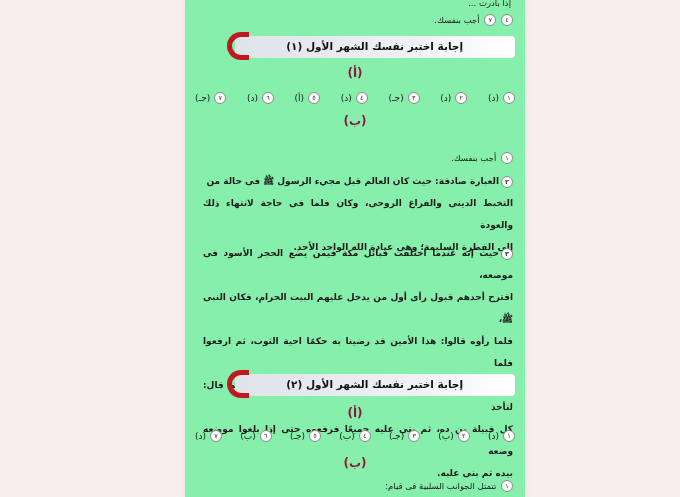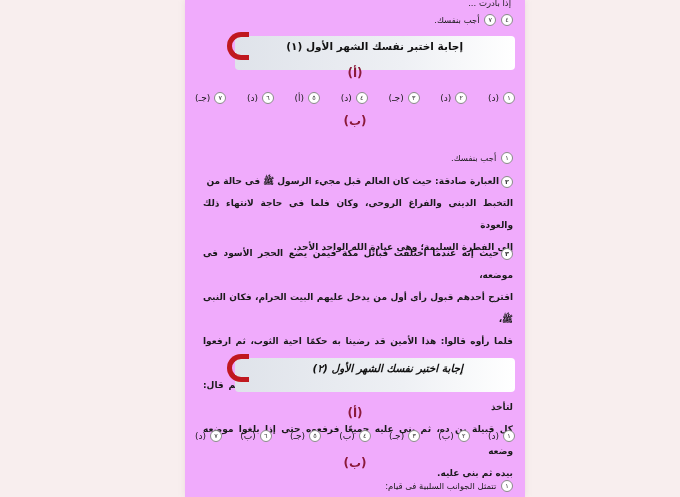--- a/index.html
+++ b/index.html
@@ -4,32 +4,32 @@
   <style>
     html, body { margin: 0; padding: 0; }
     body {
       width: 680px; height: 497px; overflow: hidden;
       background: #f8eeee;
       font-family: "DejaVu Sans", sans-serif;
       position: relative;
     }
     .paper {
       position: absolute; left: 185px; top: 0; width: 340px; height: 497px;
-      background: #f0abfc;
+      background: #86efac;
       box-shadow: 0 0 6px rgba(200,170,170,0.25);
     }
     .content { position: absolute; left: 0; top: 0; width: 340px; height: 497px; direction: rtl; color: #1a1a1a; }
     .line { position: absolute; right: 12px; font-size: 9.5px; white-space: nowrap; direction: rtl; }
     .num {
       display: inline-block; width: 10px; height: 10px; border: 1px solid #8a8a8a; border-radius: 50%;
       font-size: 6.5px; line-height: 10px; text-align: center; color: #333; margin-left: 2px;
       vertical-align: middle; background: #fff;
     }
     .heading {
-      position: absolute; left: 50px; width: 280px; height: 34px;
+      position: absolute; left: 50px; width: 280px; height: 22px;
       background: linear-gradient(to left, #ffffff 0%, #eef0f4 40%, #dfe3ea 100%);
       border-radius: 4px;
     }
     .heading .title {
       position: absolute; right: 52px; top: 4px; font-size: 10.5px; font-weight: bold; color: #111;
       direction: rtl; white-space: nowrap;
     }
     .bracket {
       position: absolute; left: -8px; top: -4px; width: 22px; height: 28px;
       border: 5px solid #c0181f; border-right: none; border-radius: 16px 0 0 16px;
@@ -114,21 +114,21 @@
 
     <div class="para" style="top:232px;">
       <div><span class="num">٣</span><span class="txt">حيث إنه عندما اختلفت قبائل مكة فيمن يضع الحجر الأسود فى موضعه،</span></div>
       <div>اقترح أحدهم قبول رأى أول من يدخل عليهم البيت الحرام، فكان النبى ﷺ،</div>
       <div>فلما رأوه قالوا: هذا الأمين قد رضينا به حكمًا احية الثوب، ثم ارفعوا فلما</div>
       <div>أخبروه قال: هلموا ثوبًا. فأتوه به فوضع فيه الحجر الأسود، ثم قال: لتأخذ</div>
       <div>كل قبيلة بن ده، ثم بنى عليه جميعًا فرفعوه حتى إذا بلغوا موضعه وضعه</div>
       <div>بيده ثم بنى عليه.</div>
     </div>
 
-    <div class="heading" style="top:358px;font-style:italic;">
+    <div class="heading" style="top:374px;">
       <div class="bracket"></div>
       <div class="title">إجابة اختبر نفسك الشهر الأول (٢)</div>
     </div>
 
     <div class="section-letter" style="top:406px;">(أ)</div>
 
     <div class="answers" style="top:430px;">
       <span class="ans">
           <span class="num">١</span>
           <span class="val">(د)</span>

